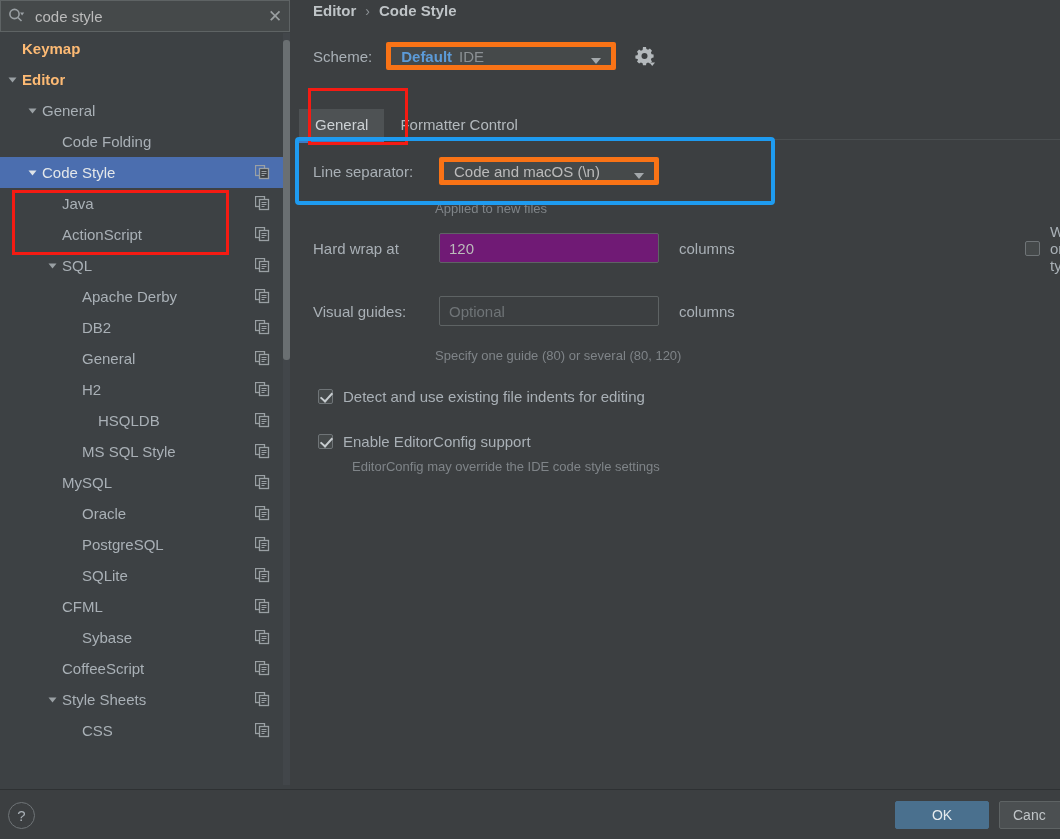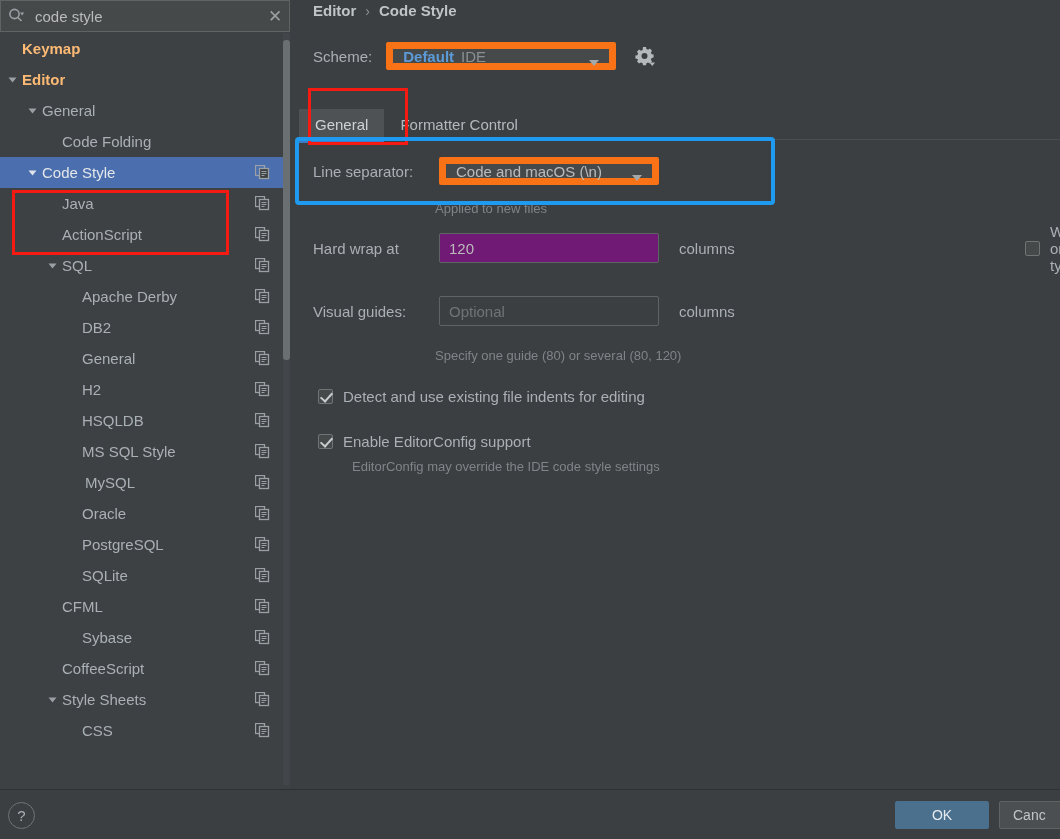--- a/index.html
+++ b/index.html
@@ -97,21 +97,21 @@
   .crumb-sep { color: #8d9296; font-weight: normal; font-size: 14px; }
 
   .scheme-row {
     position: absolute; left: 23px; top: 42px;
     display: flex; align-items: center;
   }
   .scheme-label { font-size: 15px; color: #a9b0b6; margin-right: 14px; }
   .combo {
     position: relative;
     background: #45494a;
-    border: 7px solid #f97316;
+    border: 5px solid #f97316;
     border-radius: 2px;
     height: 28px;
     display: flex; align-items: center;
     padding: 0 30px 0 10px;
     font-size: 15px;
     color: #bbbbbb;
     cursor: pointer;
   }
   .combo .caret {
     position: absolute; right: 10px; top: 11px;
@@ -369,21 +369,21 @@
           <span class="arrow hidden"></span>
           <span class="tree-label">H2</span>
           <span class="copy-icon"><svg width="15" height="15" viewBox="0 0 15 15">
               <rect x="0.5" y="0.5" width="9" height="10" fill="none" stroke="#9aa0a4" stroke-width="1.3"></rect>
               <rect x="4.5" y="3.5" width="9" height="10" fill="#3d4144" stroke="#9aa0a4" stroke-width="1.3"></rect>
               <line x1="6.5" y1="6.5" x2="11.5" y2="6.5" stroke="#9aa0a4" stroke-width="1"></line>
               <line x1="6.5" y1="8.5" x2="11.5" y2="8.5" stroke="#9aa0a4" stroke-width="1"></line>
               <line x1="6.5" y1="10.5" x2="9.5" y2="10.5" stroke="#9aa0a4" stroke-width="1"></line>
             </svg></span>
         </div>
-        <div class="tree-row" style="padding-left: 70px;">
+        <div class="tree-row" style="padding-left: 70px; margin-left: 16px;">
           <span class="arrow hidden"></span>
           <span class="tree-label">HSQLDB</span>
           <span class="copy-icon"><svg width="15" height="15" viewBox="0 0 15 15">
               <rect x="0.5" y="0.5" width="9" height="10" fill="none" stroke="#9aa0a4" stroke-width="1.3"></rect>
               <rect x="4.5" y="3.5" width="9" height="10" fill="#3d4144" stroke="#9aa0a4" stroke-width="1.3"></rect>
               <line x1="6.5" y1="6.5" x2="11.5" y2="6.5" stroke="#9aa0a4" stroke-width="1"></line>
               <line x1="6.5" y1="8.5" x2="11.5" y2="8.5" stroke="#9aa0a4" stroke-width="1"></line>
               <line x1="6.5" y1="10.5" x2="9.5" y2="10.5" stroke="#9aa0a4" stroke-width="1"></line>
             </svg></span>
         </div>
@@ -391,21 +391,21 @@
           <span class="arrow hidden"></span>
           <span class="tree-label">MS SQL Style</span>
           <span class="copy-icon"><svg width="15" height="15" viewBox="0 0 15 15">
               <rect x="0.5" y="0.5" width="9" height="10" fill="none" stroke="#9aa0a4" stroke-width="1.3"></rect>
               <rect x="4.5" y="3.5" width="9" height="10" fill="#3d4144" stroke="#9aa0a4" stroke-width="1.3"></rect>
               <line x1="6.5" y1="6.5" x2="11.5" y2="6.5" stroke="#9aa0a4" stroke-width="1"></line>
               <line x1="6.5" y1="8.5" x2="11.5" y2="8.5" stroke="#9aa0a4" stroke-width="1"></line>
               <line x1="6.5" y1="10.5" x2="9.5" y2="10.5" stroke="#9aa0a4" stroke-width="1"></line>
             </svg></span>
         </div>
-        <div class="tree-row" style="padding-left: 73px;">
+        <div class="tree-row" style="padding-left: 50px;">
           <span class="arrow hidden"></span>
           <span class="tree-label">MySQL</span>
           <span class="copy-icon"><svg width="15" height="15" viewBox="0 0 15 15">
               <rect x="0.5" y="0.5" width="9" height="10" fill="none" stroke="#9aa0a4" stroke-width="1.3"></rect>
               <rect x="4.5" y="3.5" width="9" height="10" fill="#3d4144" stroke="#9aa0a4" stroke-width="1.3"></rect>
               <line x1="6.5" y1="6.5" x2="11.5" y2="6.5" stroke="#9aa0a4" stroke-width="1"></line>
               <line x1="6.5" y1="8.5" x2="11.5" y2="8.5" stroke="#9aa0a4" stroke-width="1"></line>
               <line x1="6.5" y1="10.5" x2="9.5" y2="10.5" stroke="#9aa0a4" stroke-width="1"></line>
             </svg></span>
         </div>

